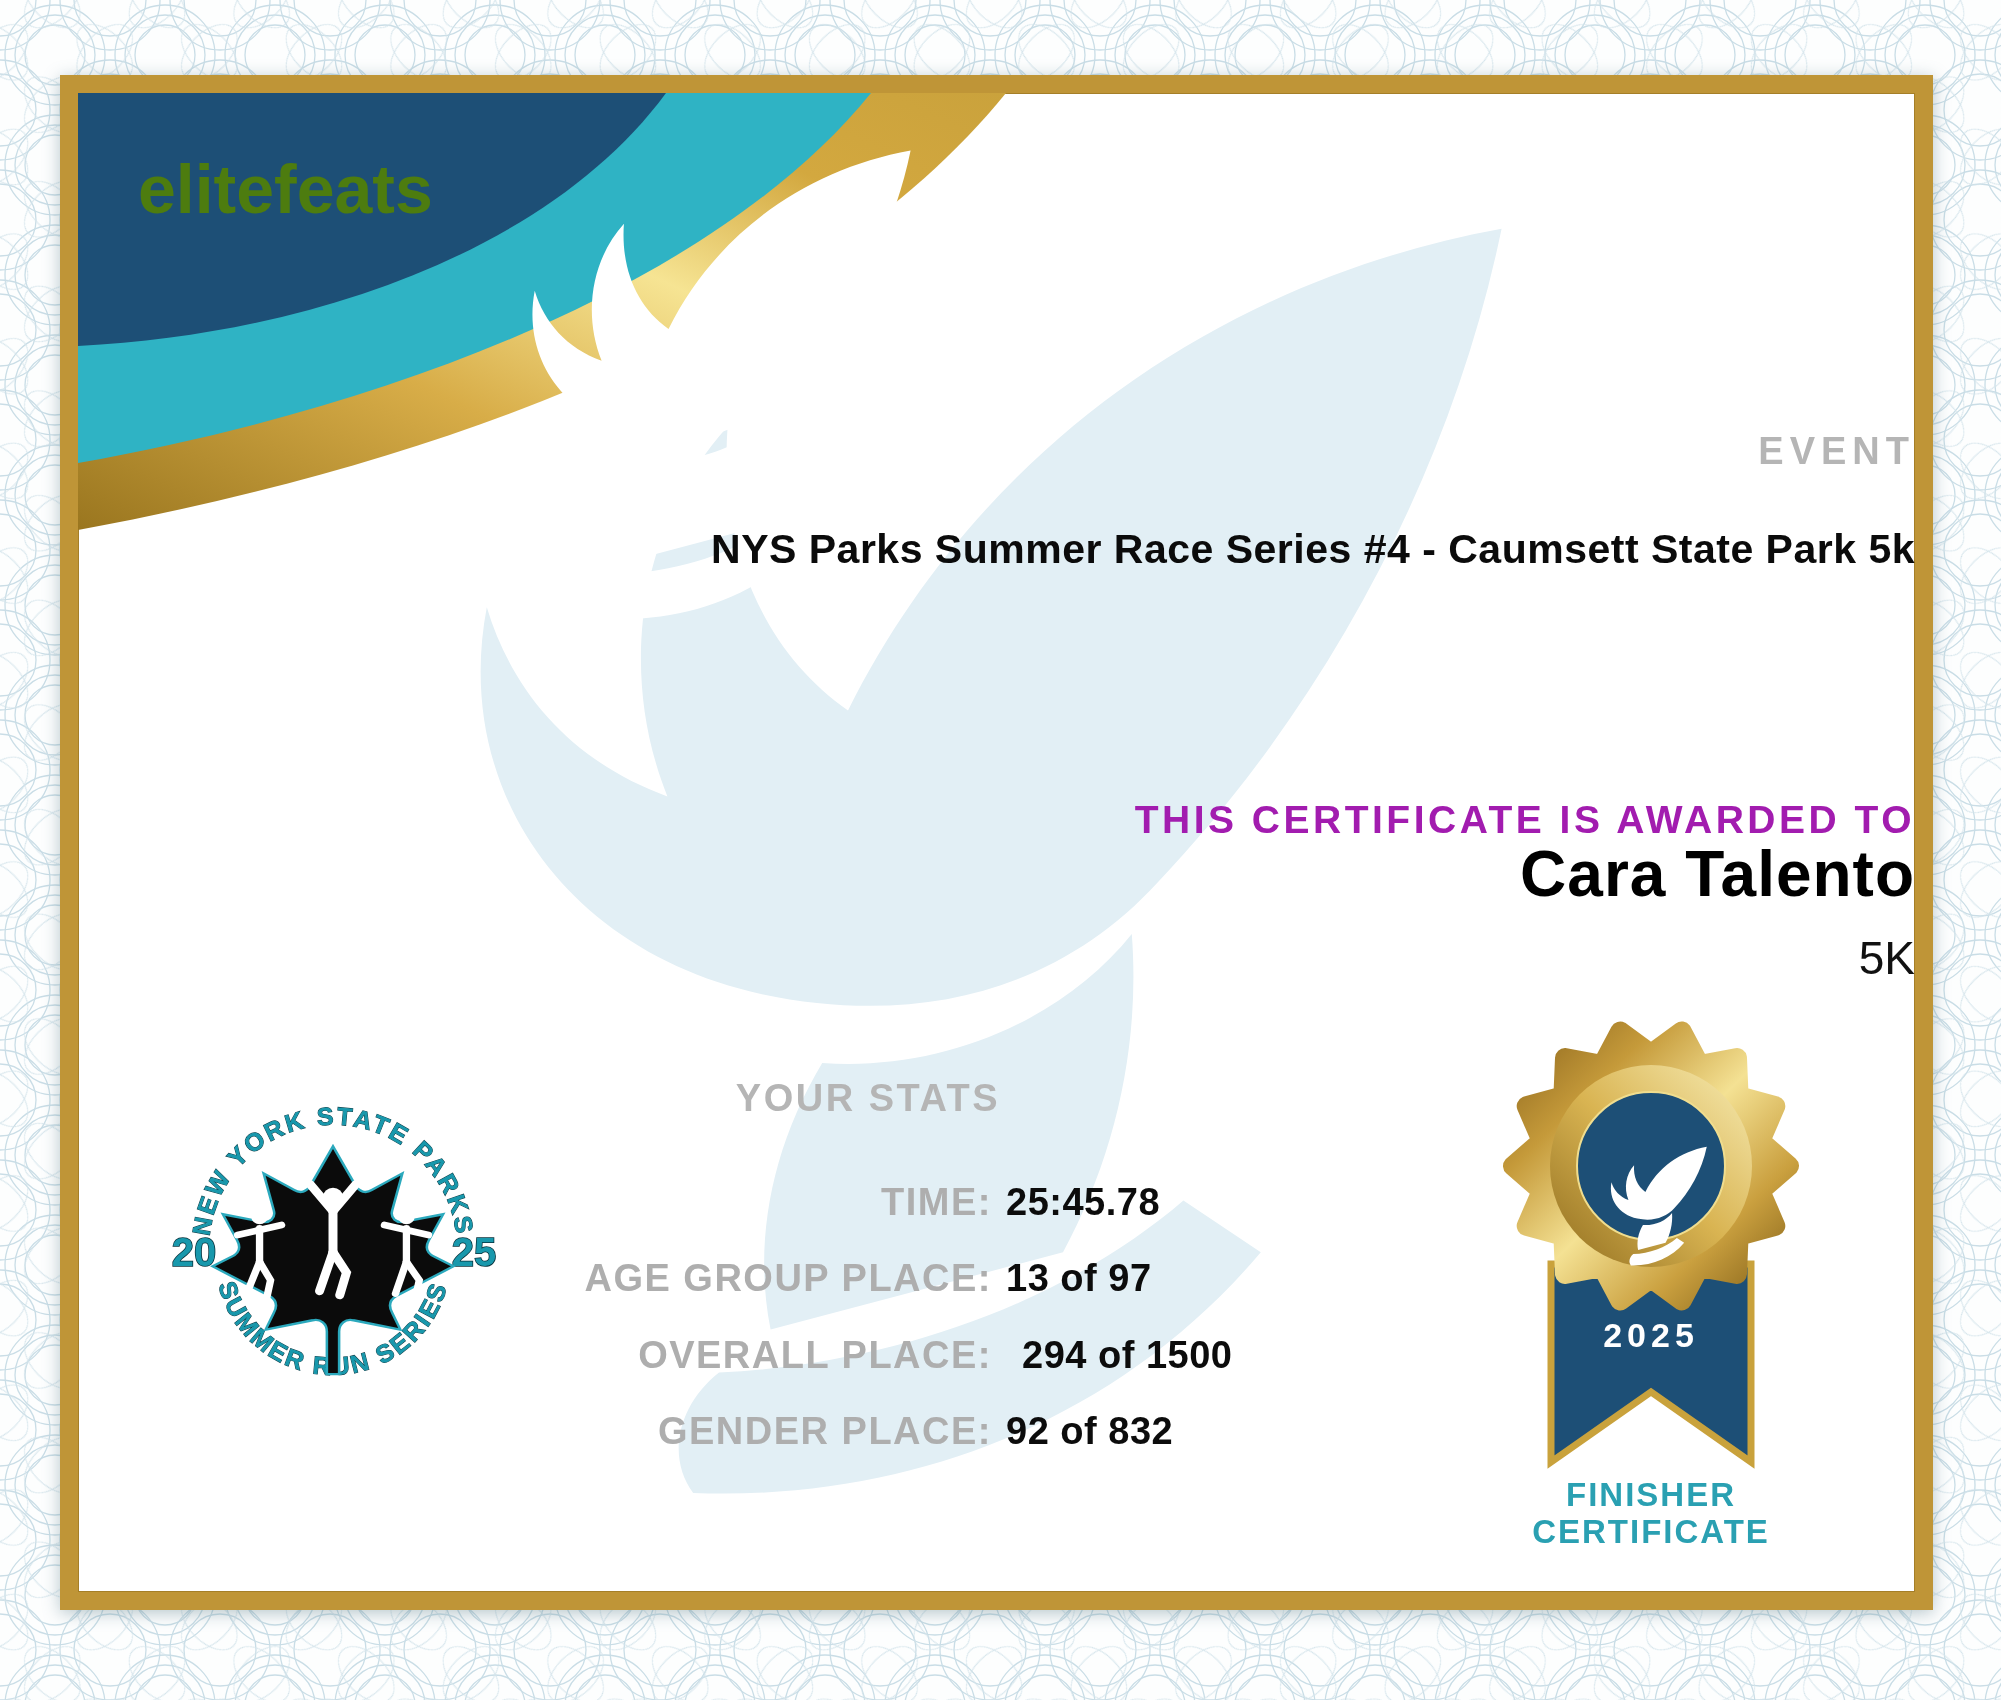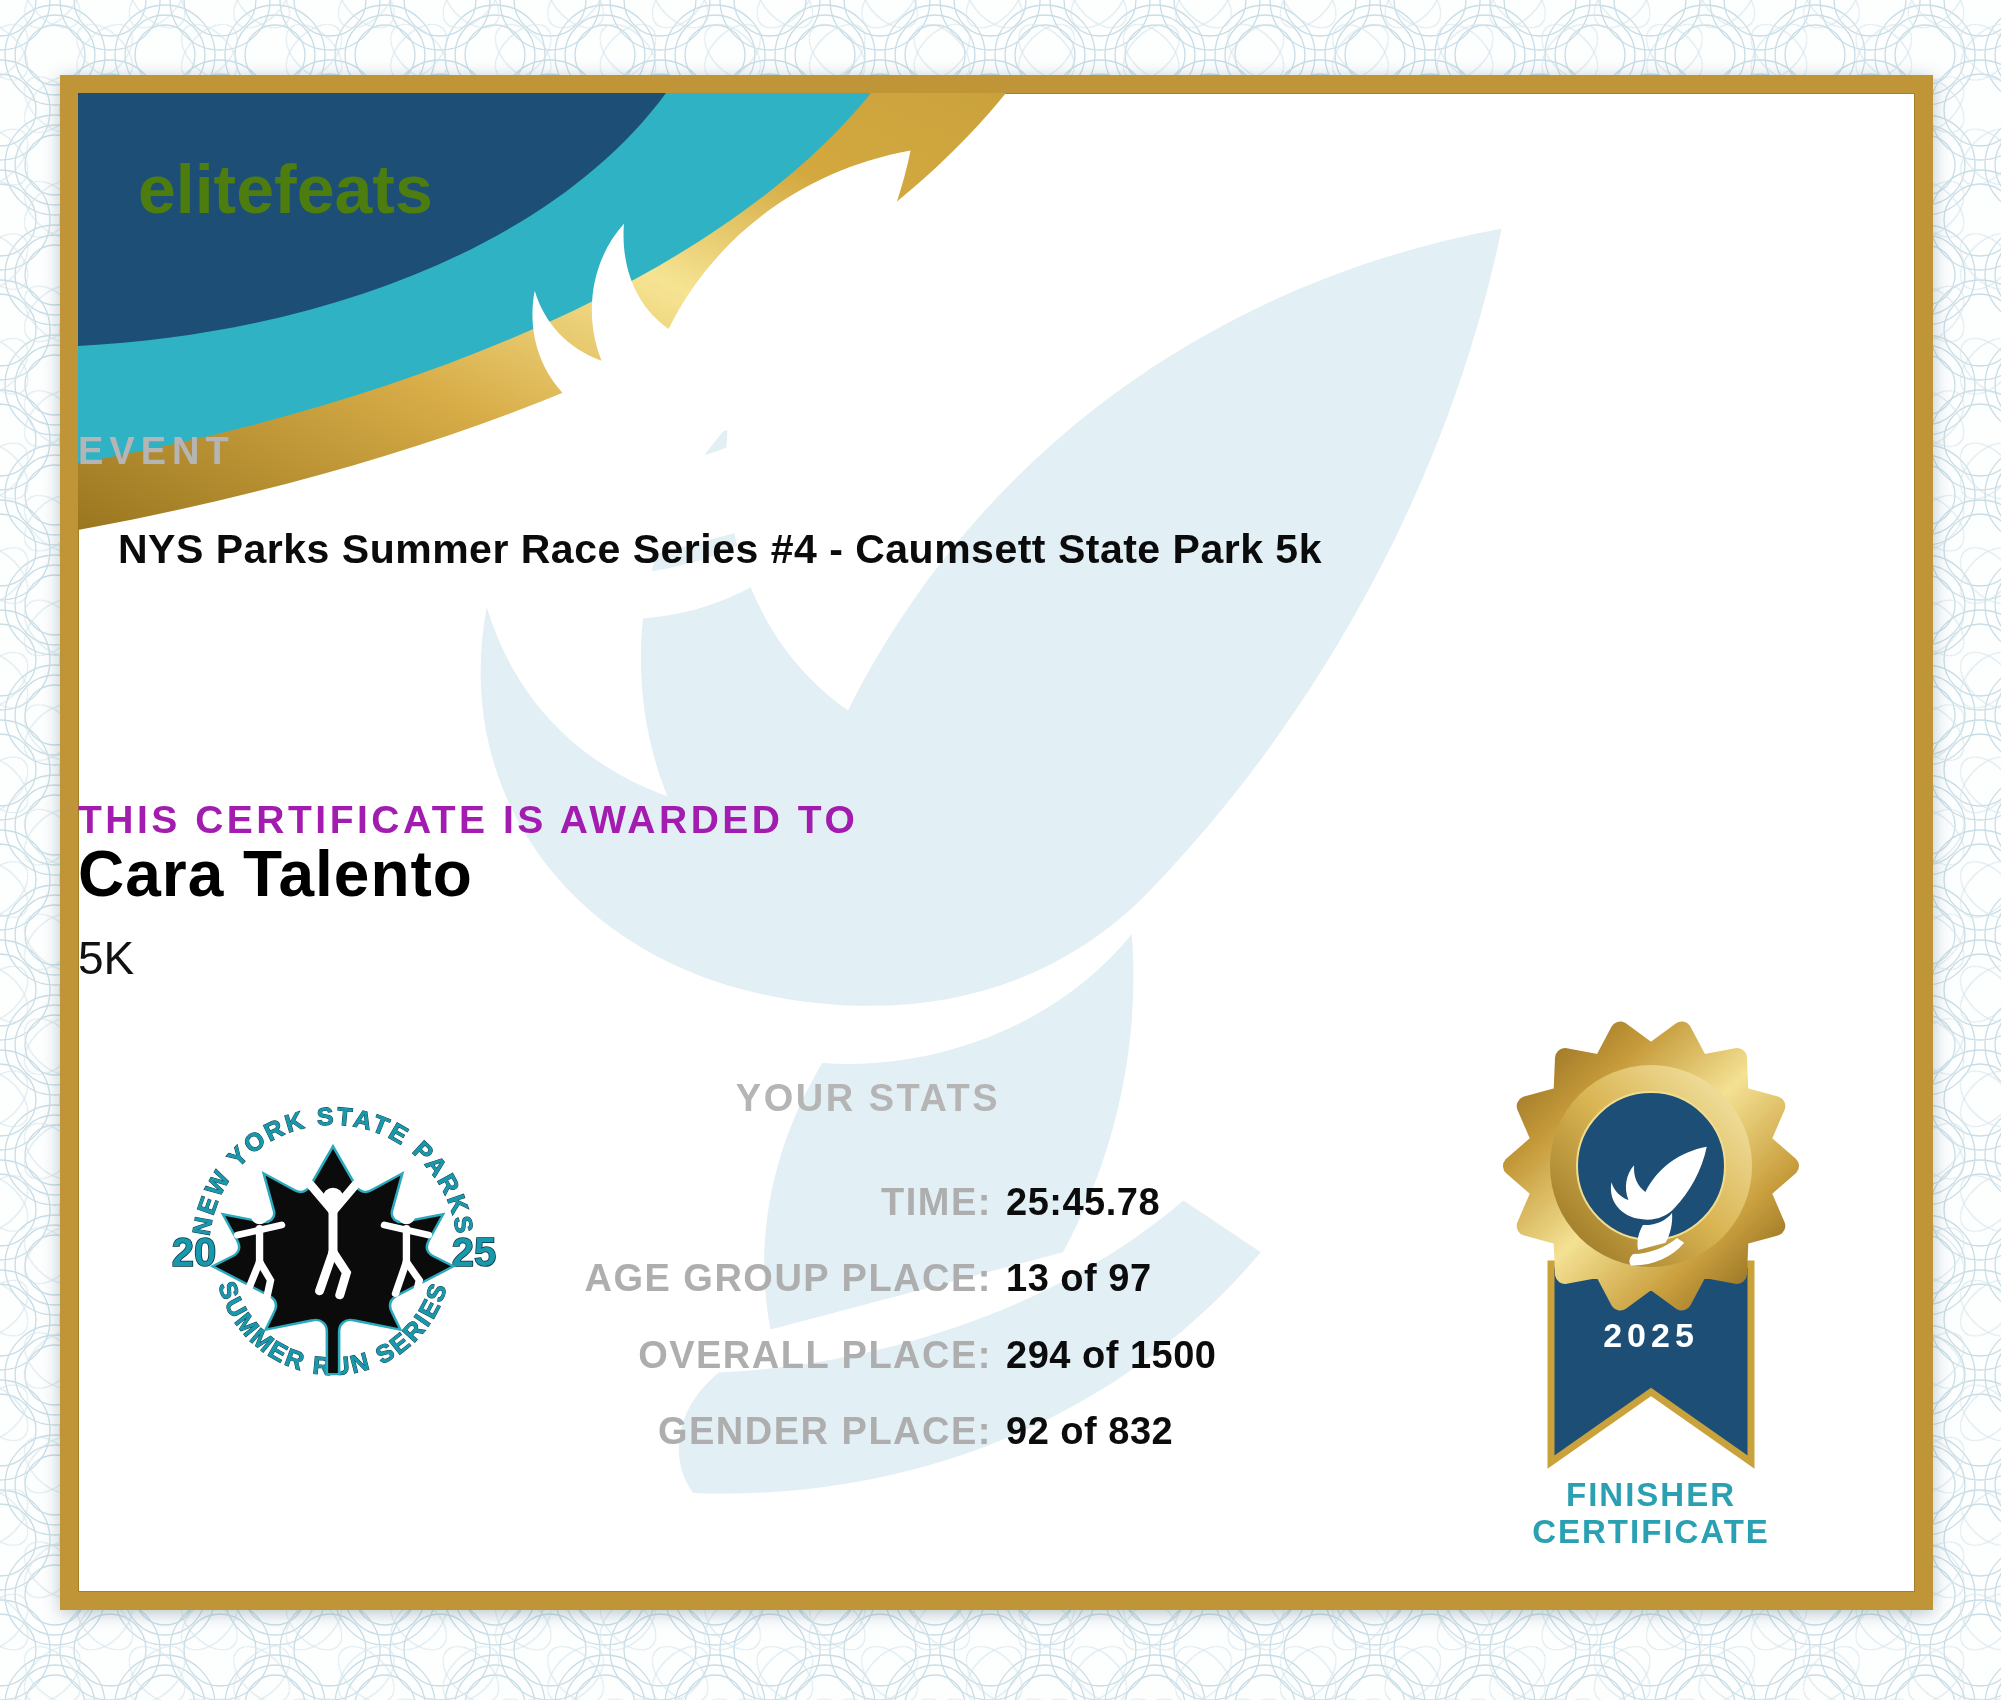--- a/index.html
+++ b/index.html
@@ -17,32 +17,32 @@
     box-shadow:0 3px 16px rgba(96,128,142,.45), inset 0 0 0 1px #a57f28;
   }
   .card-inner{position:absolute;left:0;top:0;width:1837px;height:1499px;overflow:hidden;}
   .card-bg{position:absolute;left:0;top:0;width:1837px;height:1499px;}
   
   .wordmark{
     position:absolute;left:60px;top:62px;
     font-size:68px;font-weight:700;color:#4d7c0f;letter-spacing:0px;line-height:1;
   }
   
-  .ctext{position:absolute;left:0;right:0;text-align:left;line-height:1.1;}
+  .ctext{position:absolute;left:0;right:0;text-align:right;line-height:1.1;}
   .event-label{top:338px;font-size:38px;font-weight:700;color:#b5b5b5;letter-spacing:6px;}
   .event-name{top:434px;font-size:41px;font-weight:700;color:#0b0b0b;letter-spacing:.5px;margin-left:40px;}
   .award-intro{top:706px;font-size:39px;font-weight:700;color:#a21caf;letter-spacing:3.5px;}
   .recipient{top:746px;font-size:64px;font-weight:700;color:#000000;letter-spacing:1px;}
   .distance{top:840px;font-size:46px;font-weight:400;color:#111111;}
   .stats-heading{
     position:absolute;left:0;top:984px;width:1580px;text-align:center;
     font-size:38px;font-weight:700;color:#b5b5b5;letter-spacing:2.5px;
   }
   .stat-row{position:absolute;left:0;width:1837px;display:flex;align-items:center;font-size:38px;line-height:1.15;}
-  .stat-row.r0{top:1088px;} .stat-row.r1{top:1164px;} .stat-row.r2{top:1241px;} .stat-row.r3{top:1317px;}
+  .stat-row.r0{top:1088px;} .stat-row.r1{top:1164px;} .stat-row.r2{top:1241px;gap:16px;} .stat-row.r3{top:1317px;}
   .stat-label{width:914px;text-align:right;font-weight:700;color:#aeaeae;letter-spacing:1.5px;}
   .stat-value{margin-left:14px;font-weight:700;color:#0c0c0c;letter-spacing:.5px;}
   
   .series-logo{position:absolute;left:85px;top:1005px;width:340px;height:300px;}
   .medal{position:absolute;left:1423px;top:923px;width:300px;height:565px;overflow:visible;}
 </style>
 </head>
 <body>
 
 <svg class="guilloche" xmlns="http://www.w3.org/2000/svg">

